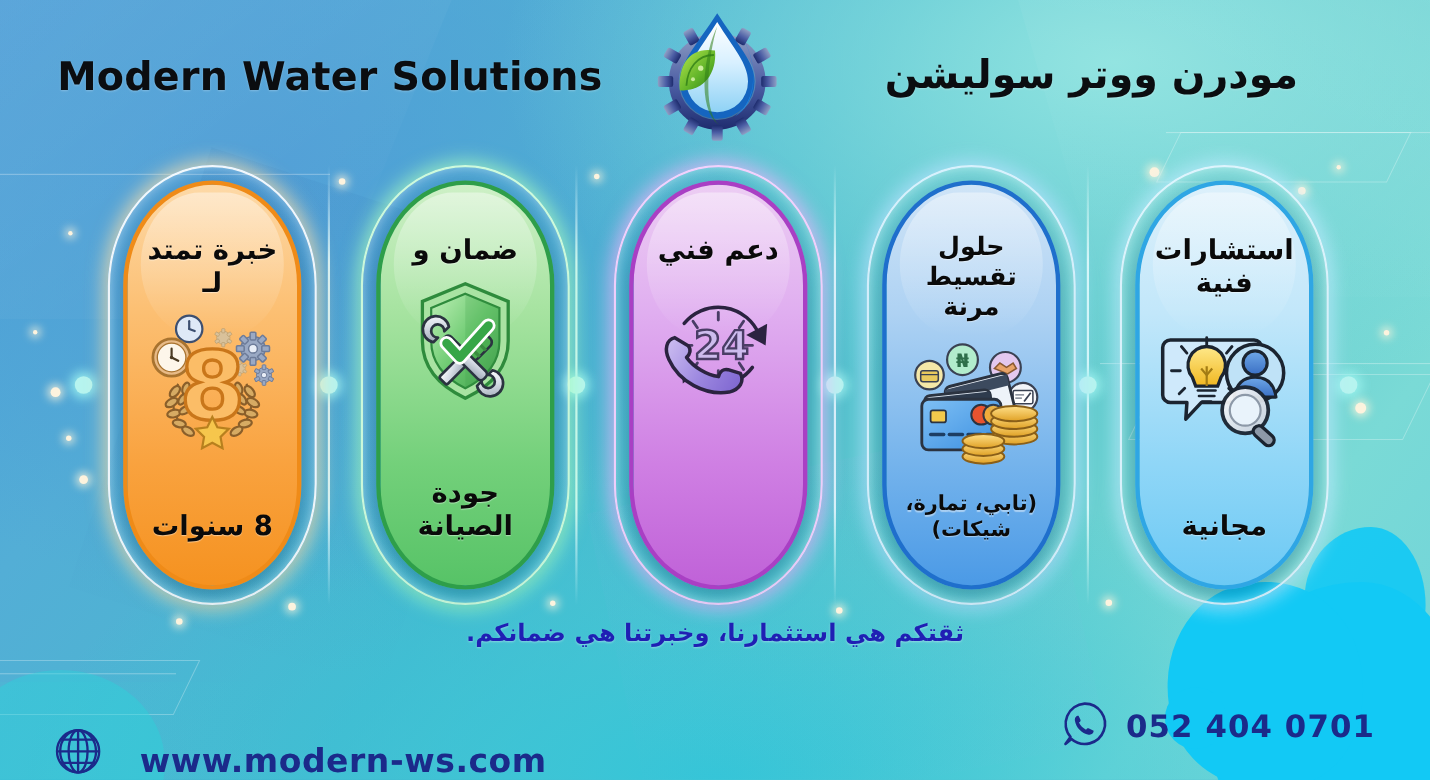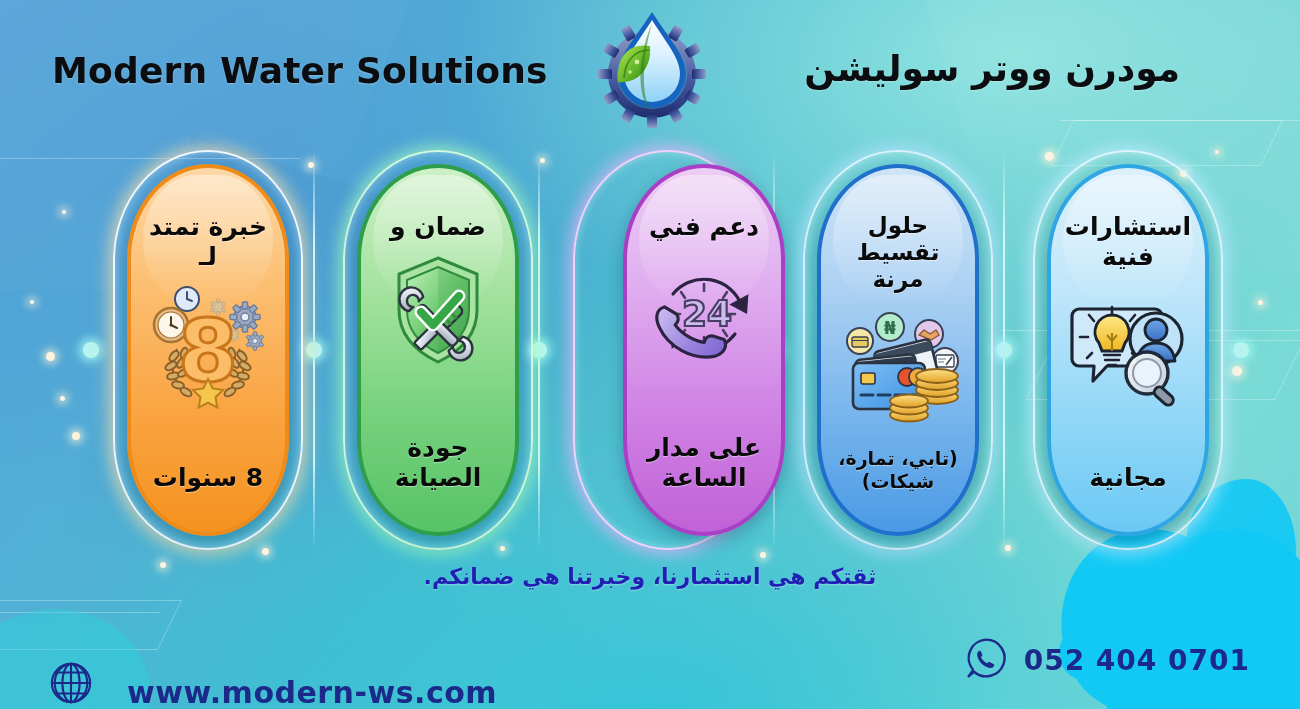--- a/index.html
+++ b/index.html
@@ -75,21 +75,21 @@
   }
   #title-ar {
     position:absolute; right:120px; top:48px; width:420px;
     text-align:right; direction:rtl;
     font-size:36px; font-weight:bold; color:#0b0d10;
     text-shadow:0 1px 2px rgba(255,255,255,.25);
   }
   #logo { position:absolute; left:592px; top:6px; width:120px; height:125px; }
 
   
-  #cards { position:absolute; left:17px; top:150px; width:1176px; height:400px; }
+  #cards { position:absolute; left:2px; top:150px; width:1176px; height:400px; }
 
   .card-slot { position:absolute; top:0; width:190px; height:400px; }
   .halo {
     position:absolute; left:0; top:0; width:190px; height:400px;
     border-radius:95px/110px; border:2px solid rgba(255,255,255,.92);
     box-shadow:0 0 14px 3px rgba(255,255,255,.55), inset 0 0 10px rgba(255,255,255,.35);
   }
   .card {
     position:absolute; left:14px; top:14px; width:162px; height:372px;
     border-radius:81px/95px; overflow:hidden;
@@ -110,21 +110,21 @@
   .card-top    { margin-top:44px; font-size:25px; }
   .card-bottom { margin-top:auto; margin-bottom:40px; font-size:25px; }
   .card-icon {
     position:relative; z-index:2; width:130px; height:132px; margin-top:6px;
     display:flex; align-items:center; justify-content:center;
   }
 
   
   .c-orange { background:linear-gradient(180deg,#fdd9a7 0%,#fcbf72 32%,#f9a23e 70%,#f59220 100%); }
   .c-green  { background:linear-gradient(180deg,#cdf0c6 0%,#a6e3a0 32%,#73d07a 70%,#57c367 100%); }
-  .c-purple { background:linear-gradient(180deg,#eccdf3 0%,#e0aef0 32%,#cf7fe3 70%,#c062d8 100%);margin-left:36px; }
+  .c-purple { background:linear-gradient(180deg,#eccdf3 0%,#e0aef0 32%,#cf7fe3 70%,#c062d8 100%); }
   .c-blue   { background:linear-gradient(180deg,#cfe4f7 0%,#aed2f3 32%,#74b3ec 70%,#4b9ae6 100%); }
   .c-sky    { background:linear-gradient(180deg,#dcf0fb 0%,#c2e7fa 32%,#8fd6f7 70%,#6cc9f4 100%); }
 
   .bd-orange { border-color:#ef8b18 !important; }
   .bd-green  { border-color:#2e9e4a !important; }
   .bd-purple { border-color:#a93fc4 !important; }
   .bd-blue   { border-color:#1f6fcc !important; }
   .bd-sky    { border-color:#2fa6e4 !important; }
   .card.bdr { border:4px solid; }
 
@@ -471,21 +471,20 @@
             <text x="68" y="78" text-anchor="middle" font-family="'DejaVu Sans','Liberation Sans',sans-serif" font-size="36" font-weight="bold" fill="#cdbcee" stroke="#4a3d66" stroke-width="2.2">24</text>
 
             <g transform="rotate(-14 56 74)">
               <path d="M30 52 C22 52, 18 60, 20 70 C24 92, 44 110, 66 112
                        C76 112, 82 106, 80 98 L70 92 C66 90, 62 92, 60 96
                        C50 92, 40 82, 36 72 C40 70, 42 66, 40 62 Z" fill="url(#phG)" stroke="#2b2340" stroke-width="3.2" stroke-linejoin="round"></path>
             </g>
           </svg>
         </div>
 
-        <div class="card-bottom">على مدار الساعة</div>
       </div>
     </div>
 
     <div class="card-slot" style="left:786px;">
       <div class="halo hb"></div>
       <div class="card bdr bd-blue c-blue">
         <div class="card-top" style="font-size:23px;">حلول تقسيط مرنة</div>
 
         <div class="card-icon">
           <svg viewBox="0 0 130 132" width="130" height="132">

